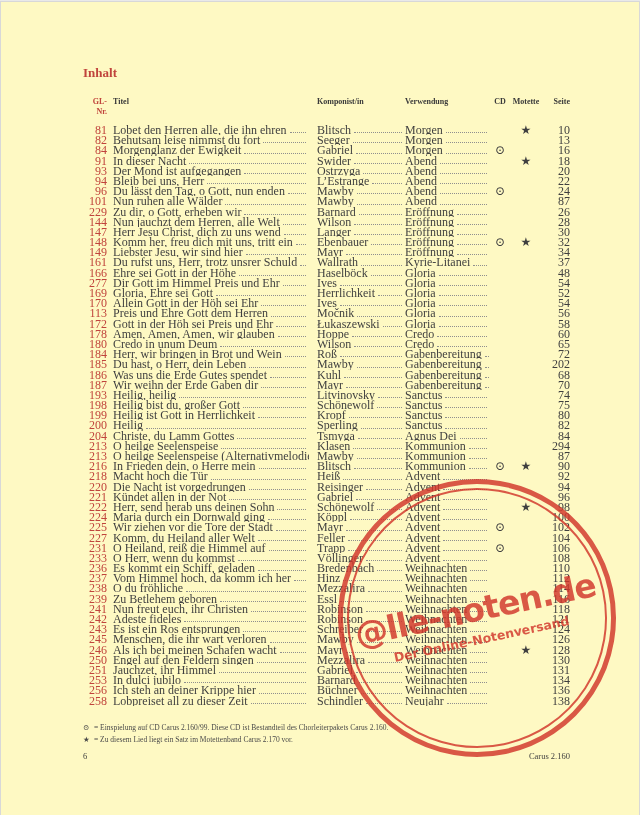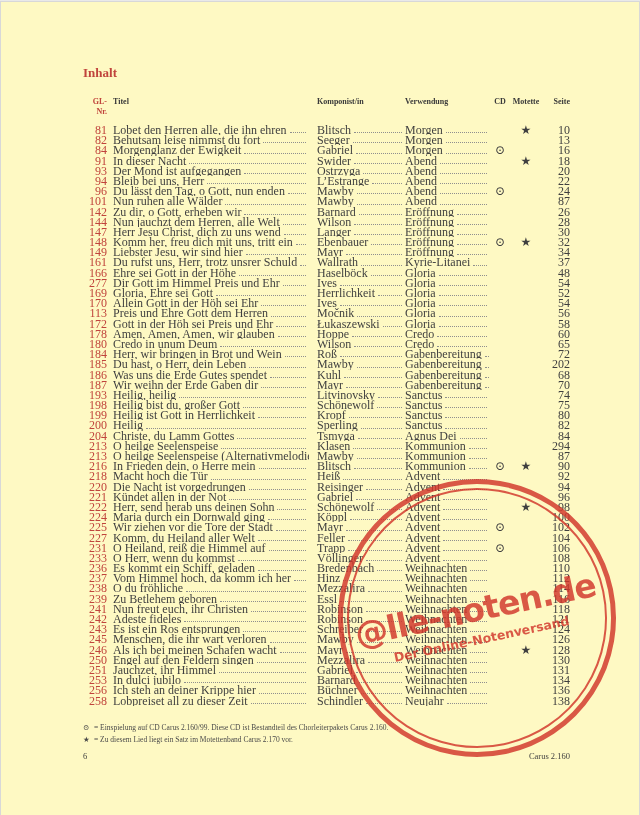--- a/index.html
+++ b/index.html
@@ -236,21 +236,21 @@
     <span class="c-usage">
       <span class="txt">Abend</span>
       <span class="leader"></span>
     </span>
     <span class="c-cd"></span>
     <span class="c-mot"></span>
     <span class="c-page">87</span>
   </div>
 
   <div class="row">
-    <span class="c-gl">142</span>
+    <span class="c-gl">229</span>
     <span class="c-title">
       <span class="txt">Zu dir, o Gott, erheben wir</span>
       <span class="leader"></span>
     </span>
     <span class="c-comp">
       <span class="txt">Barnard</span>
       <span class="leader"></span>
     </span>
     <span class="c-usage">
       <span class="txt">Eröffnung</span>

